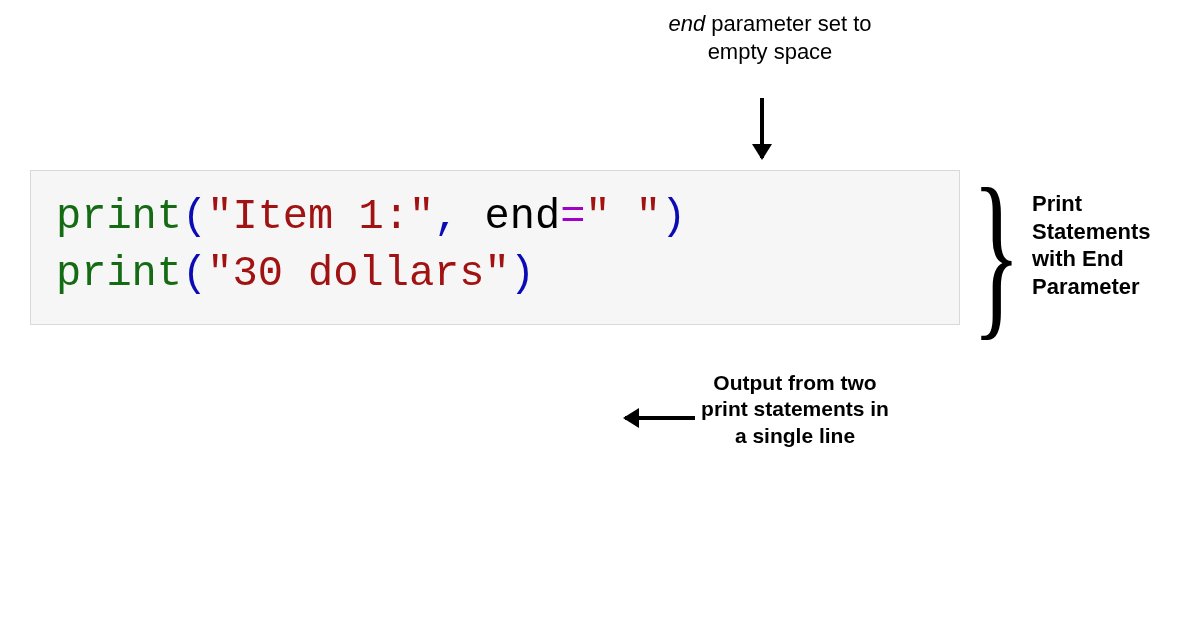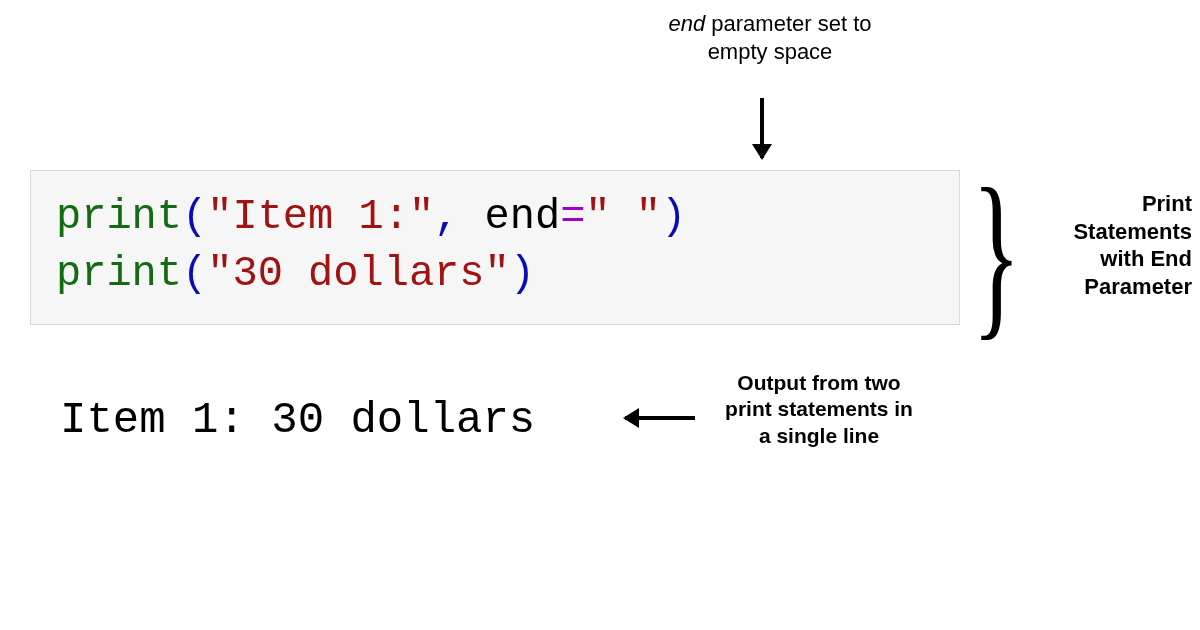--- a/index.html
+++ b/index.html
@@ -83,21 +83,21 @@
     transform: scaleX(0.55);
     transform-origin: left center;
     color: #000;
     user-select: none;
   }
   .brace-label {
     position: absolute;
     left: 1032px;
     top: 190px;
     width: 160px;
-    text-align: right;
+    text-align: left;
     font-weight: bold;
     font-size: 22px;
     line-height: 1.25;
     color: #000;
   }
 
   
   .output {
     position: absolute;
     left: 60px;
@@ -131,37 +131,35 @@
   .out-label {
     position: absolute;
     left: 700px;
     top: 370px;
     width: 190px;
     text-align: center;
     font-weight: bold;
     font-size: 21px;
     line-height: 1.25;
     color: #000;
-    margin-left: 24px;
   }
 </style>
 </head>
 <body>
 
 <div class="canvas">
 
   <div class="top-anno">
     <span class="em">end</span><span> parameter set to empty space</span>
   </div>
   <div class="top-arrow"></div>
 
   <div class="code-box"><span><span class="tok-fn">print</span><span class="tok-punct">(</span><span class="tok-str">"Item 1:"</span><span class="tok-punct">, </span><span class="tok-kw">end</span><span class="tok-eq">=</span><span class="tok-str">" "</span><span class="tok-punct">)</span></span>
 <span><span class="tok-fn">print</span><span class="tok-punct">(</span><span class="tok-str">"30 dollars"</span><span class="tok-punct">)</span></span></div>
 
   <div class="brace">}</div>
   <div class="brace-label">Print Statements with End Parameter</div>
 
-  <div class="output">Item 1: 30 dollars</div>
 
   <div class="out-arrow"></div>
   <div class="out-label">Output from two print statements in a single line</div>
 
 </div>
 
 </body></html>

